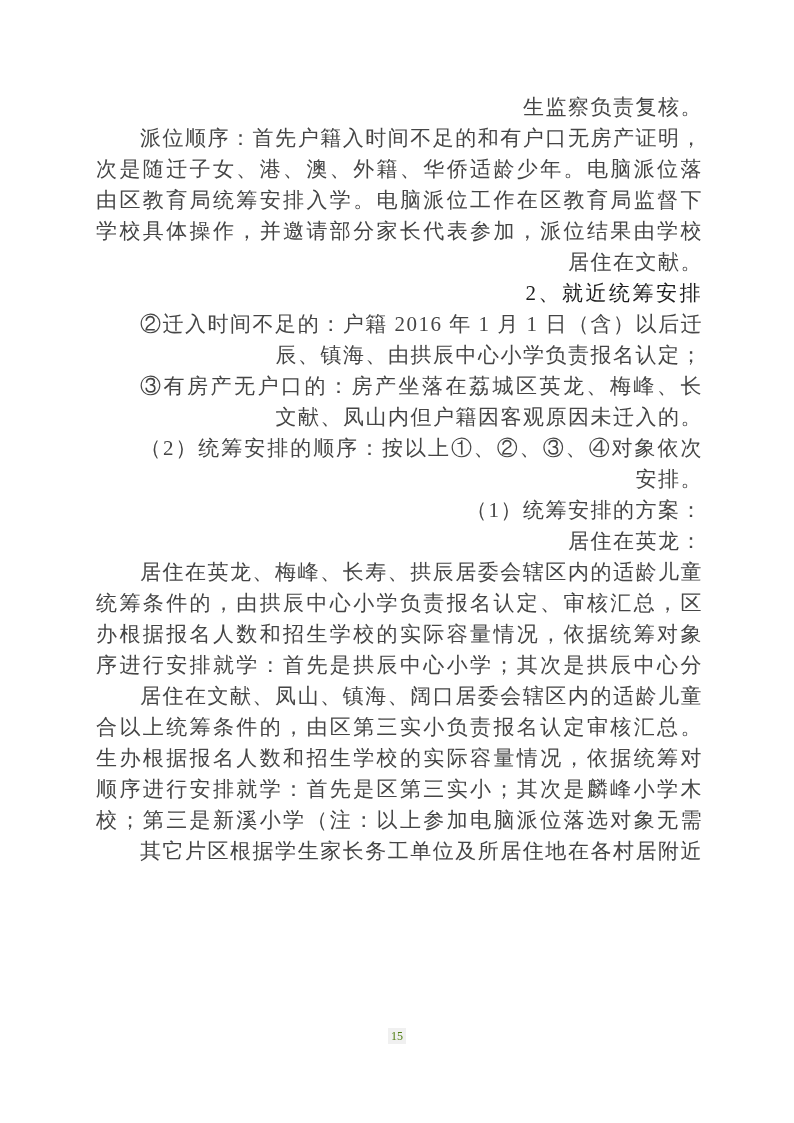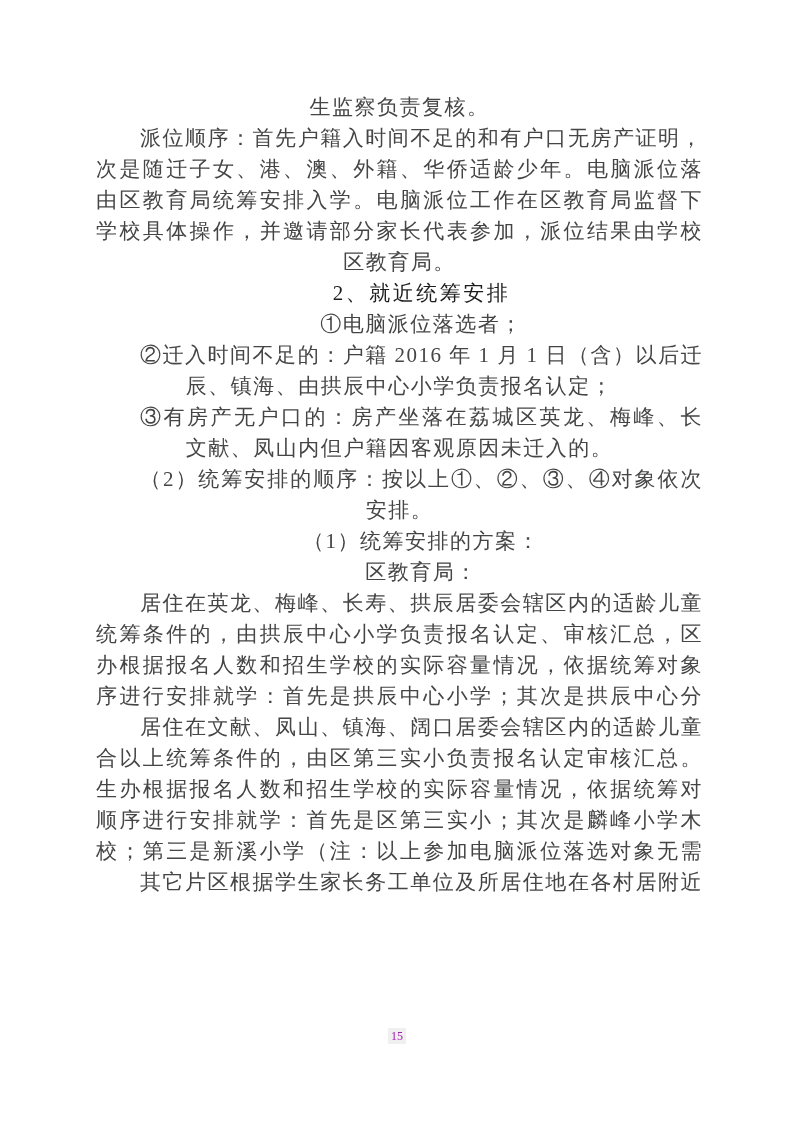--- a/index.html
+++ b/index.html
@@ -21,21 +21,21 @@
     top: 92px;
     width: 607px;
   }
   .text-line {
     font-size: 21px;
     line-height: 31px;
     height: 31px;
     overflow: hidden;
     letter-spacing: 1.5px;
     color: var(--text-color, #454545);
-    text-align: center;
+    text-align: right;
     white-space: normal;
     font-weight: 400;
   }
   .text-line.justify {
     text-align: justify;
     text-align-last: justify;
     text-justify: inter-character;
   }
   .text-line.indent {
     text-indent: 44px;
@@ -49,47 +49,46 @@
     position: absolute;
     left: 0;
     right: 0;
     top: 1026px;
     text-align: center;
   }
   .page-number {
     display: inline-block;
     font-size: 12px;
     line-height: 16px;
-    color: #a21caf;
+    color: #4d7c0f;
     background: #f0f0f0;
     padding: 0 3px;
     font-family: "Liberation Serif", "DejaVu Serif", serif;
   }
 </style>
 </head>
 <body>
 
 <div class="page">
   <div class="page-body">
       <div class="text-line">生监察负责复核。</div>
       <div class="text-line indent justify">派位顺序：首先户籍入时间不足的和有户口无房产证明，其</div>
       <div class="text-line justify">次是随迁子女、港、澳、外籍、华侨适龄少年。电脑派位落选者</div>
       <div class="text-line justify">由区教育局统筹安排入学。电脑派位工作在区教育局监督下由各</div>
       <div class="text-line justify">学校具体操作，并邀请部分家长代表参加，派位结果由学校上报</div>
-      <div class="text-line">区教育局。</div>
+      <div class="text-line">居住在文献。</div>
       <div class="text-line indent bold">2、就近统筹安排</div>
-      <div class="text-line indent">①电脑派位落选者；</div>
       <div class="text-line indent justify">②迁入时间不足的：户籍 2016 年 1 月 1 日（含）以后迁入拱</div>
       <div class="text-line">辰、镇海、由拱辰中心小学负责报名认定；</div>
       <div class="text-line indent justify">③有房产无户口的：房产坐落在荔城区英龙、梅峰、长寿、</div>
       <div class="text-line">文献、凤山内但户籍因客观原因未迁入的。</div>
       <div class="text-line indent justify">（2）统筹安排的顺序：按以上①、②、③、④对象依次统筹</div>
       <div class="text-line">安排。</div>
       <div class="text-line indent">（1）统筹安排的方案：</div>
-      <div class="text-line indent">区教育局：</div>
+      <div class="text-line indent">居住在英龙：</div>
       <div class="text-line indent justify">居住在英龙、梅峰、长寿、拱辰居委会辖区内的适龄儿童上</div>
       <div class="text-line justify">统筹条件的，由拱辰中心小学负责报名认定、审核汇总，区招生</div>
       <div class="text-line justify">办根据报名人数和招生学校的实际容量情况，依据统筹对象的顺</div>
       <div class="text-line justify">序进行安排就学：首先是拱辰中心小学；其次是拱辰中心分校；</div>
       <div class="text-line indent justify">居住在文献、凤山、镇海、阔口居委会辖区内的适龄儿童符</div>
       <div class="text-line justify">合以上统筹条件的，由区第三实小负责报名认定审核汇总。区招</div>
       <div class="text-line justify">生办根据报名人数和招生学校的实际容量情况，依据统筹对象的</div>
       <div class="text-line justify">顺序进行安排就学：首先是区第三实小；其次是麟峰小学木兰分</div>
       <div class="text-line justify">校；第三是新溪小学（注：以上参加电脑派位落选对象无需重新</div>
       <div class="text-line indent justify">其它片区根据学生家长务工单位及所居住地在各村居附近学</div>

